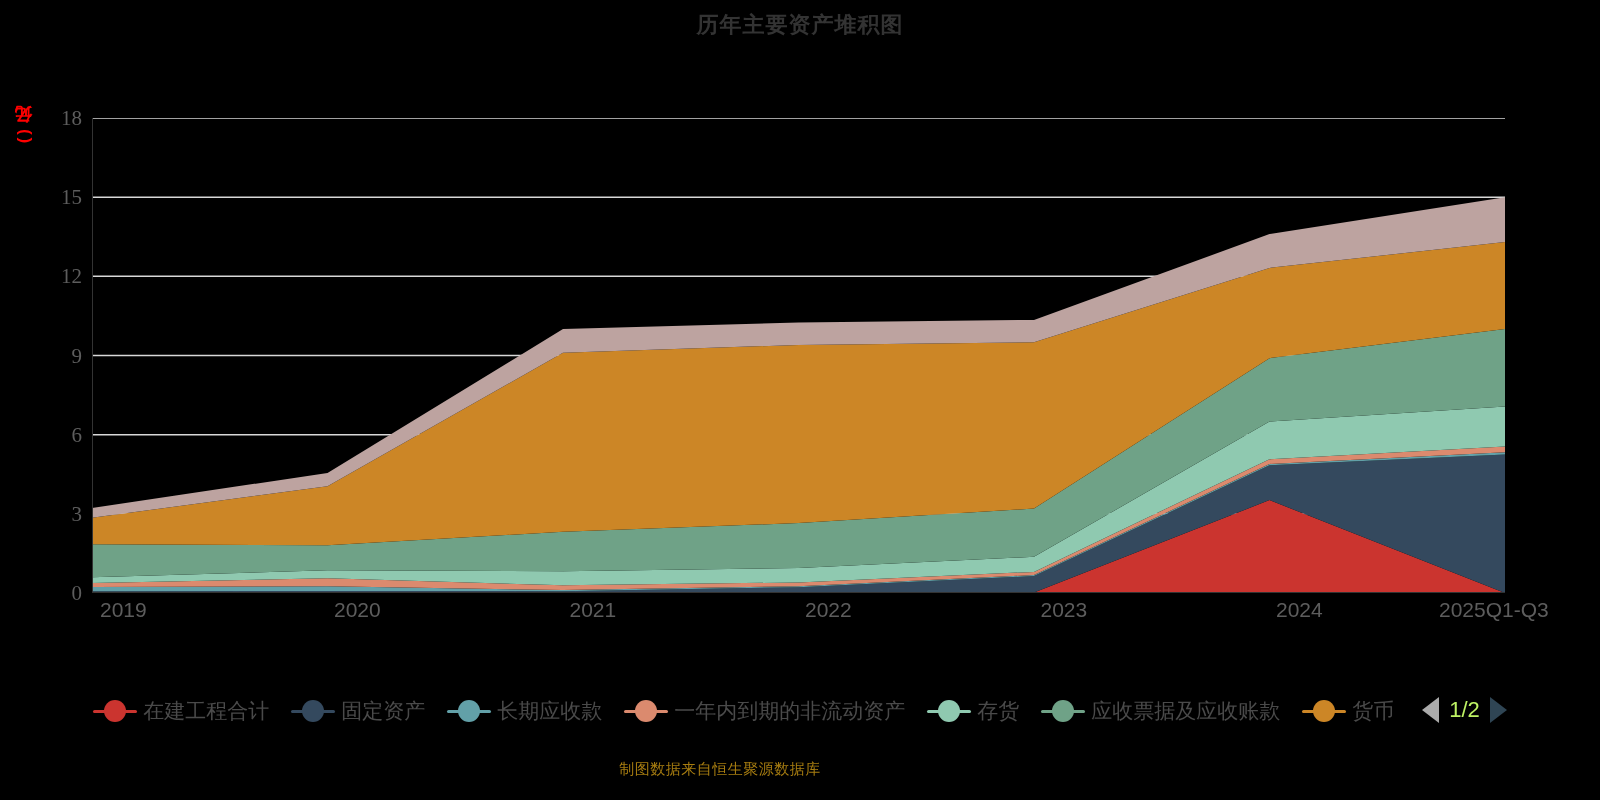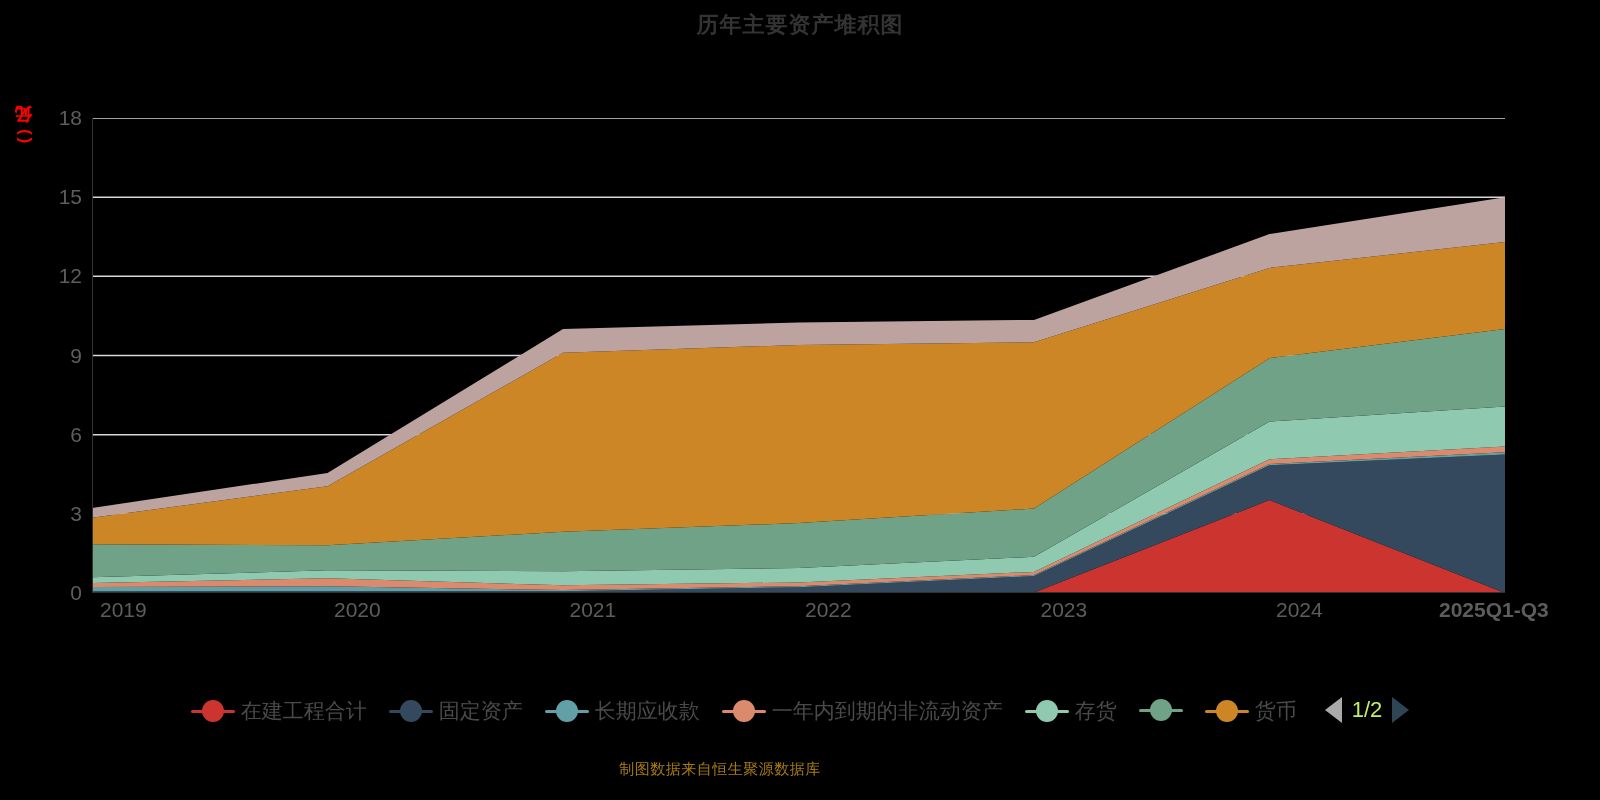--- a/index.html
+++ b/index.html
@@ -40,20 +40,21 @@
   }
   .plot-svg { display: block; }
   .ytick-label {
     position: absolute;
     right: 0;
     width: 60px;
     text-align: right;
     color: #5d5d5d;
     font-size: 21px;
     transform: translateY(-50%);
+    font-family: Liberation Serif, serif;
   }
   .ytick-wrap {
     position: absolute;
     left: 10px; top: 0; width: 72px; height: 800px;
   }
   .xtick-wrap {
     position: absolute;
     left: 0; top: 0; width: 1600px; height: 800px; margin-left: 30px;
   }
   .xtick-label {
@@ -185,21 +186,21 @@
       <div class="ytick-label" style="top: 197.167px;">15</div>
       <div class="ytick-label" style="top: 118px;">18</div>
     </div>
   <div class="xtick-wrap" id="xticks">
       <div class="xtick-label" style="left: 70px;">2019</div>
       <div class="xtick-label" style="left: 304px;">2020</div>
       <div class="xtick-label" style="left: 539.5px;">2021</div>
       <div class="xtick-label" style="left: 775px;">2022</div>
       <div class="xtick-label" style="left: 1010.5px;">2023</div>
       <div class="xtick-label" style="left: 1246px;">2024</div>
-      <div class="xtick-label" style="left: 1409px; font-weight: bold;">2025Q1-Q3</div>
+      <div class="xtick-label" style="left: 1409px;">2025Q1-Q3</div>
     </div>
 
   <div class="legend" id="legend">
     <div class="legend-item">
         <span class="legend-mark">
           <span class="bar" style="background: rgb(203, 52, 47);"></span>
           <span class="dot" style="background: rgb(203, 52, 47);"></span>
         </span>
         <span class="legend-label">在建工程合计</span>
       </div>
@@ -229,20 +230,21 @@
           <span class="bar" style="background: rgb(143, 201, 176);"></span>
           <span class="dot" style="background: rgb(143, 201, 176);"></span>
         </span>
         <span class="legend-label">存货</span>
       </div>
       <div class="legend-item">
         <span class="legend-mark">
           <span class="bar" style="background: rgb(111, 162, 135);"></span>
           <span class="dot" style="background: rgb(111, 162, 135);"></span>
         </span>
+        <span class="legend-label">应收票据及应收账款</span>
       </div>
       <div class="legend-item">
         <span class="legend-mark">
           <span class="bar" style="background: rgb(204, 134, 38);"></span>
           <span class="dot" style="background: rgb(204, 134, 38);"></span>
         </span>
         <span class="legend-label">货币</span>
       </div>
       <div class="legend-pager">
       <div class="pager-arrow pager-left"></div>

